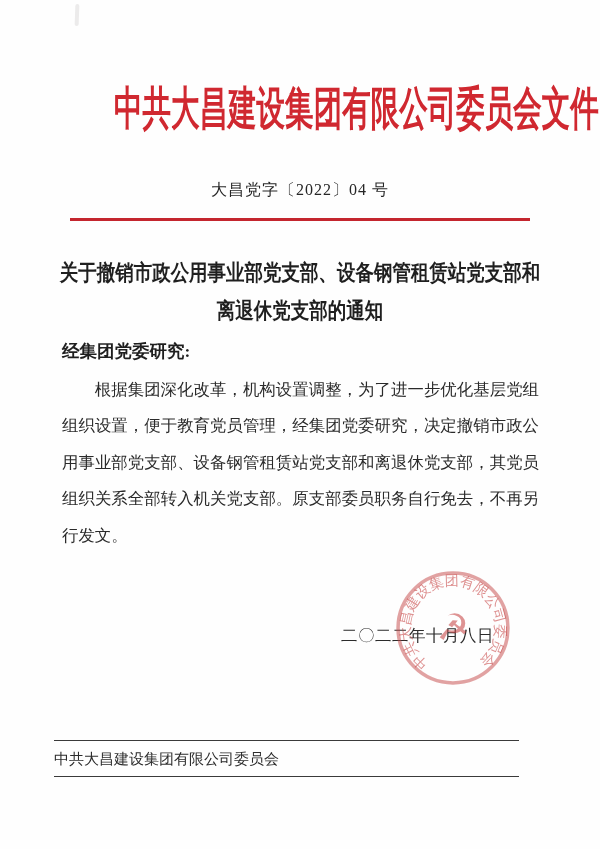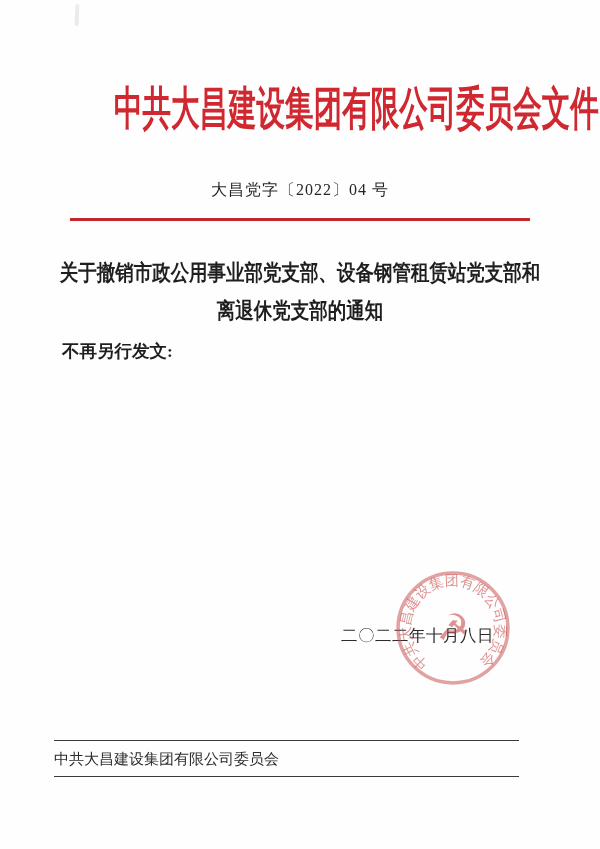--- a/index.html
+++ b/index.html
@@ -75,22 +75,23 @@
 
   <div class="doc-number">大昌党字〔2022〕04 号</div>
 
   <div class="red-rule"></div>
 
   <div class="notice-title">
     <div>关于撤销市政公用事业部党支部、设备钢管租赁站党支部和</div>
     <div>离退休党支部的通知</div>
   </div>
 
-  <div class="salutation">不再另行发文:</div>
+  <div class="salutation">经集团党委研究:</div>
 
+  <p class="body-text">根据集团深化改革，机构设置调整，为了进一步优化基层党组组织设置，便于教育党员管理，经集团党委研究，决定撤销市政公用事业部党支部、设备钢管租赁站党支部和离退休党支部，其党员组织关系全部转入机关党支部。原支部委员职务自行免去，不再另行发文。</p>
 
   <div class="issue-date">二〇二二年十月八日</div>
 
   <div class="seal">
     <svg width="118" height="118" viewBox="0 0 116 116">
       <circle cx="58" cy="58" r="54" fill="none" stroke="rgba(197,72,72,0.55)" stroke-width="3.5"></circle>
       <path id="seal-arc" d="M 33.9 92.4 A 42 42 0 1 1 82.1 92.4" fill="none"></path>
       <text font-size="14" fill="rgba(195,55,55,0.6)" font-family="Liberation Serif, DejaVu Serif, serif">
         <textPath href="#seal-arc">中共大昌建设集团有限公司委员会</textPath>
       </text>

